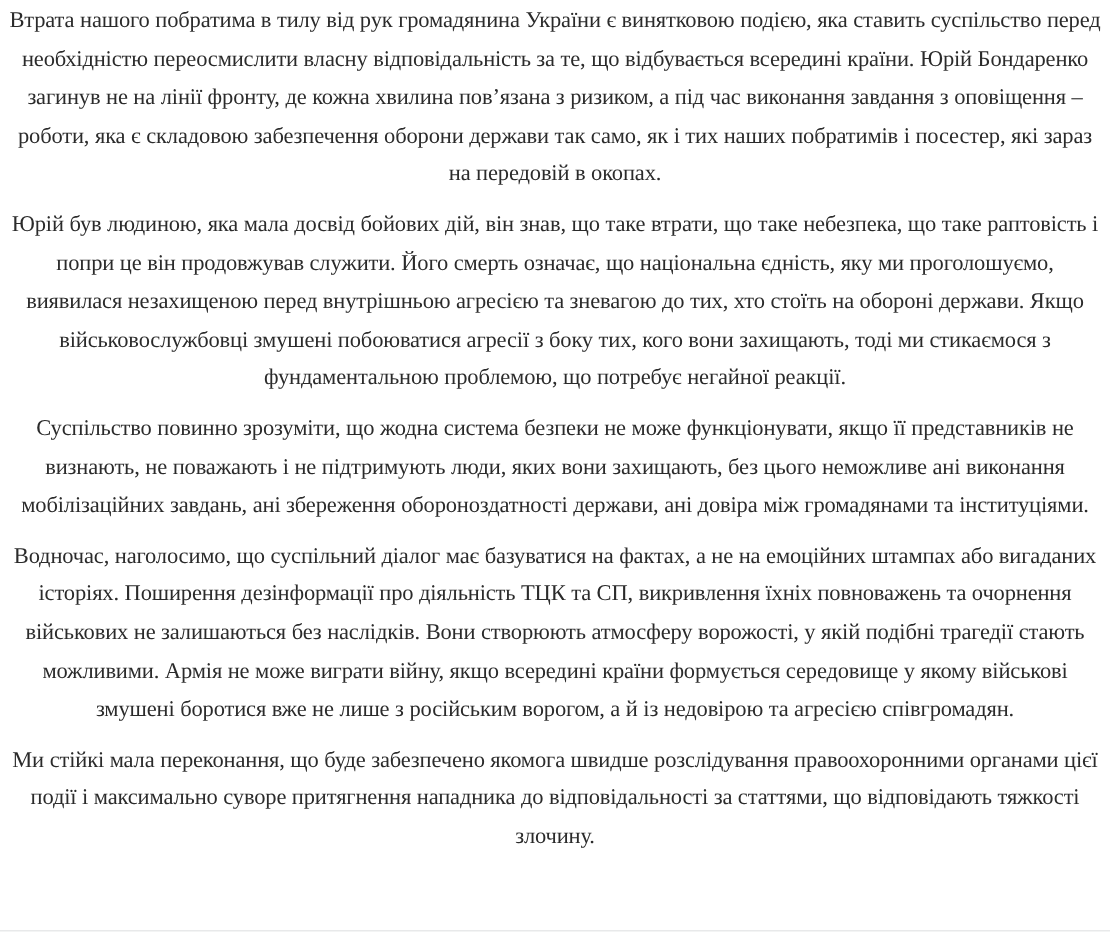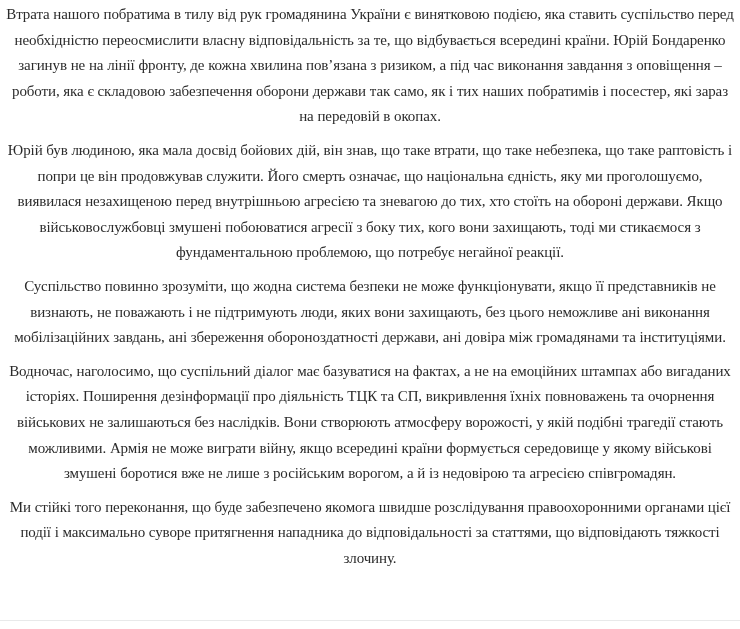--- a/index.html
+++ b/index.html
@@ -56,17 +56,17 @@
 <div class="statement-block">
 
   <p class="statement-paragraph">Втрата нашого побратима в тилу від рук громадянина України є винятковою подією, яка ставить суспільство перед необхідністю переосмислити власну відповідальність за те, що відбувається всередині країни. Юрій Бондаренко загинув не на лінії фронту, де кожна хвилина пов’язана з ризиком, а під час виконання завдання з оповіщення – роботи, яка є складовою забезпечення оборони держави так само, як і тих наших побратимів і посестер, які зараз на передовій в окопах.</p>
 
   <p class="statement-paragraph">Юрій був людиною, яка мала досвід бойових дій, він знав, що таке втрати, що таке небезпека, що таке раптовість і попри це він продовжував служити. Його смерть означає, що національна єдність, яку ми проголошуємо, виявилася незахищеною перед внутрішньою агресією та зневагою до тих, хто стоїть на обороні держави. Якщо військовослужбовці змушені побоюватися агресії з боку тих, кого вони захищають, тоді ми стикаємося з фундаментальною проблемою, що потребує негайної реакції.</p>
 
   <p class="statement-paragraph">Суспільство повинно зрозуміти, що жодна система безпеки не може функціонувати, якщо її представників не визнають, не поважають і не підтримують люди, яких вони захищають, без цього неможливе ані виконання мобілізаційних завдань, ані збереження обороноздатності держави, ані довіра між громадянами та інституціями.</p>
 
   <p class="statement-paragraph">Водночас, наголосимо, що суспільний діалог має базуватися на фактах, а не на емоційних штампах або вигаданих історіях. Поширення дезінформації про діяльність ТЦК та СП, викривлення їхніх повноважень та очорнення військових не залишаються без наслідків. Вони створюють атмосферу ворожості, у якій подібні трагедії стають можливими. Армія не може виграти війну, якщо всередині країни формується середовище у якому військові змушені боротися вже не лише з російським ворогом, а й із недовірою та агресією співгромадян.</p>
 
-  <p class="statement-paragraph">Ми стійкі того переконання, що буде забезпечено якомога швидше розслідування правоохоронними органами цієї події і максимально суворе притягнення нападника до відповідальності за статтями, що відповідають тяжкості злочину.</p>
+  <p class="statement-paragraph">Ми стійкі мала переконання, що буде забезпечено якомога швидше розслідування правоохоронними органами цієї події і максимально суворе притягнення нападника до відповідальності за статтями, що відповідають тяжкості злочину.</p>
 
   <div class="bottom-divider"></div>
 
 </div>
 
 </body></html>

